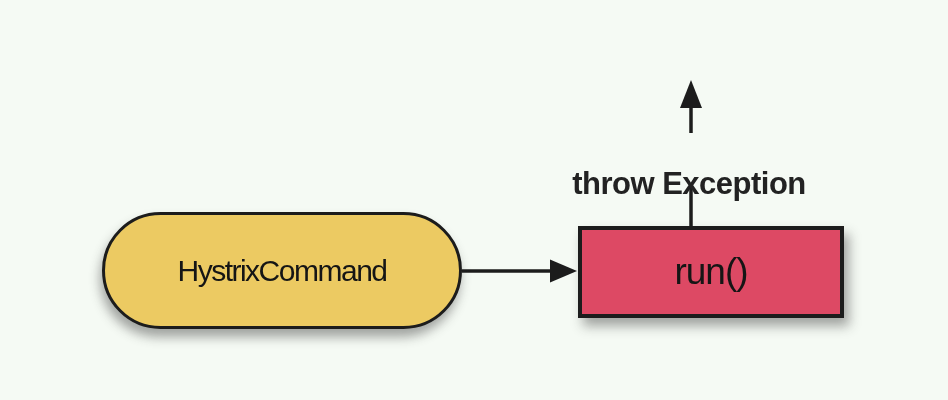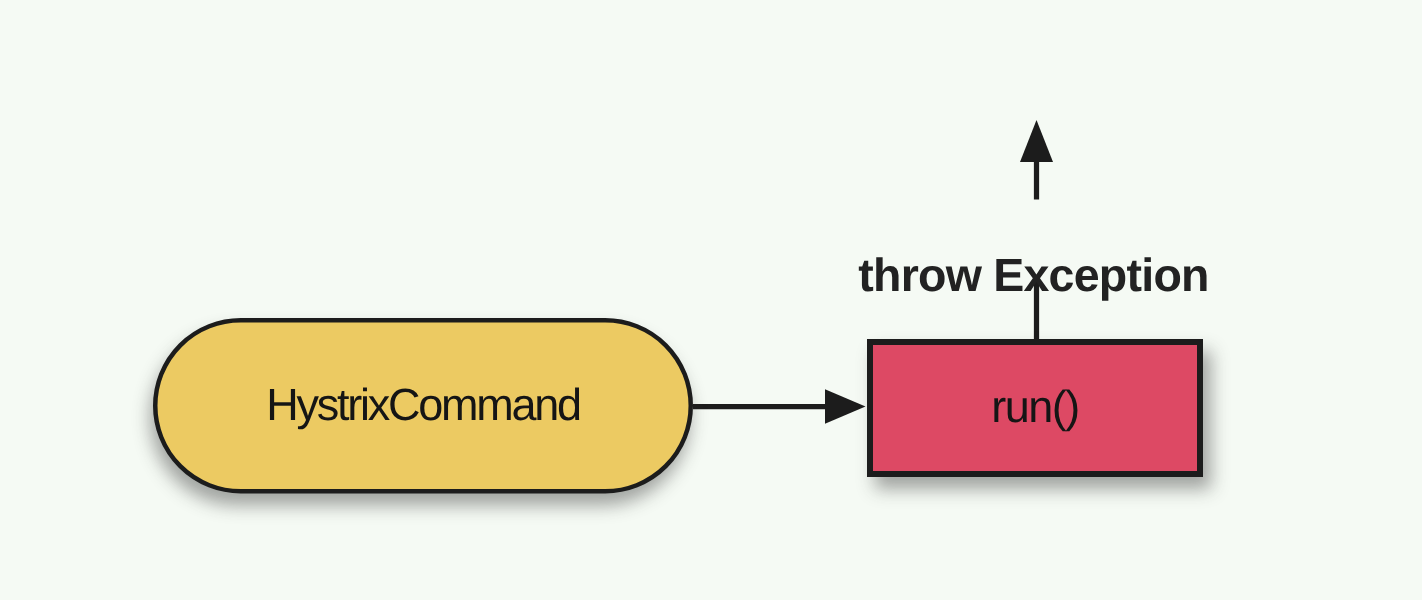--- a/index.html
+++ b/index.html
@@ -43,25 +43,25 @@
     width: 360px; height: 117px;
     background: var(--c-node-yellow, #ecca62);
     border: 3px solid var(--c-line, #1c1c1c);
     border-radius: 60px;
     box-shadow: -2px 8px 11px rgba(45, 45, 45, 0.42);
     font-size: 30px;
     letter-spacing: -1.5px;
   }
   .node-rect {
     left: 578px; top: 226px;
-    width: 224px; height: 92px;
+    width: 266px; height: 92px;
     background: var(--c-node-red, #dd4964);
     border: 4px solid var(--c-line, #1c1c1c);
     box-shadow: 5px 8px 11px rgba(45, 45, 45, 0.42);
-    font-size: 30px;
+    font-size: 37px;
     letter-spacing: -1px;
   }
   .edge-label {
     position: absolute;
     left: 689px; top: 142px;
     transform: translateX(-50%);
     white-space: nowrap;
     font-size: 31px;
     font-weight: bold;
     letter-spacing: -0.5px;

